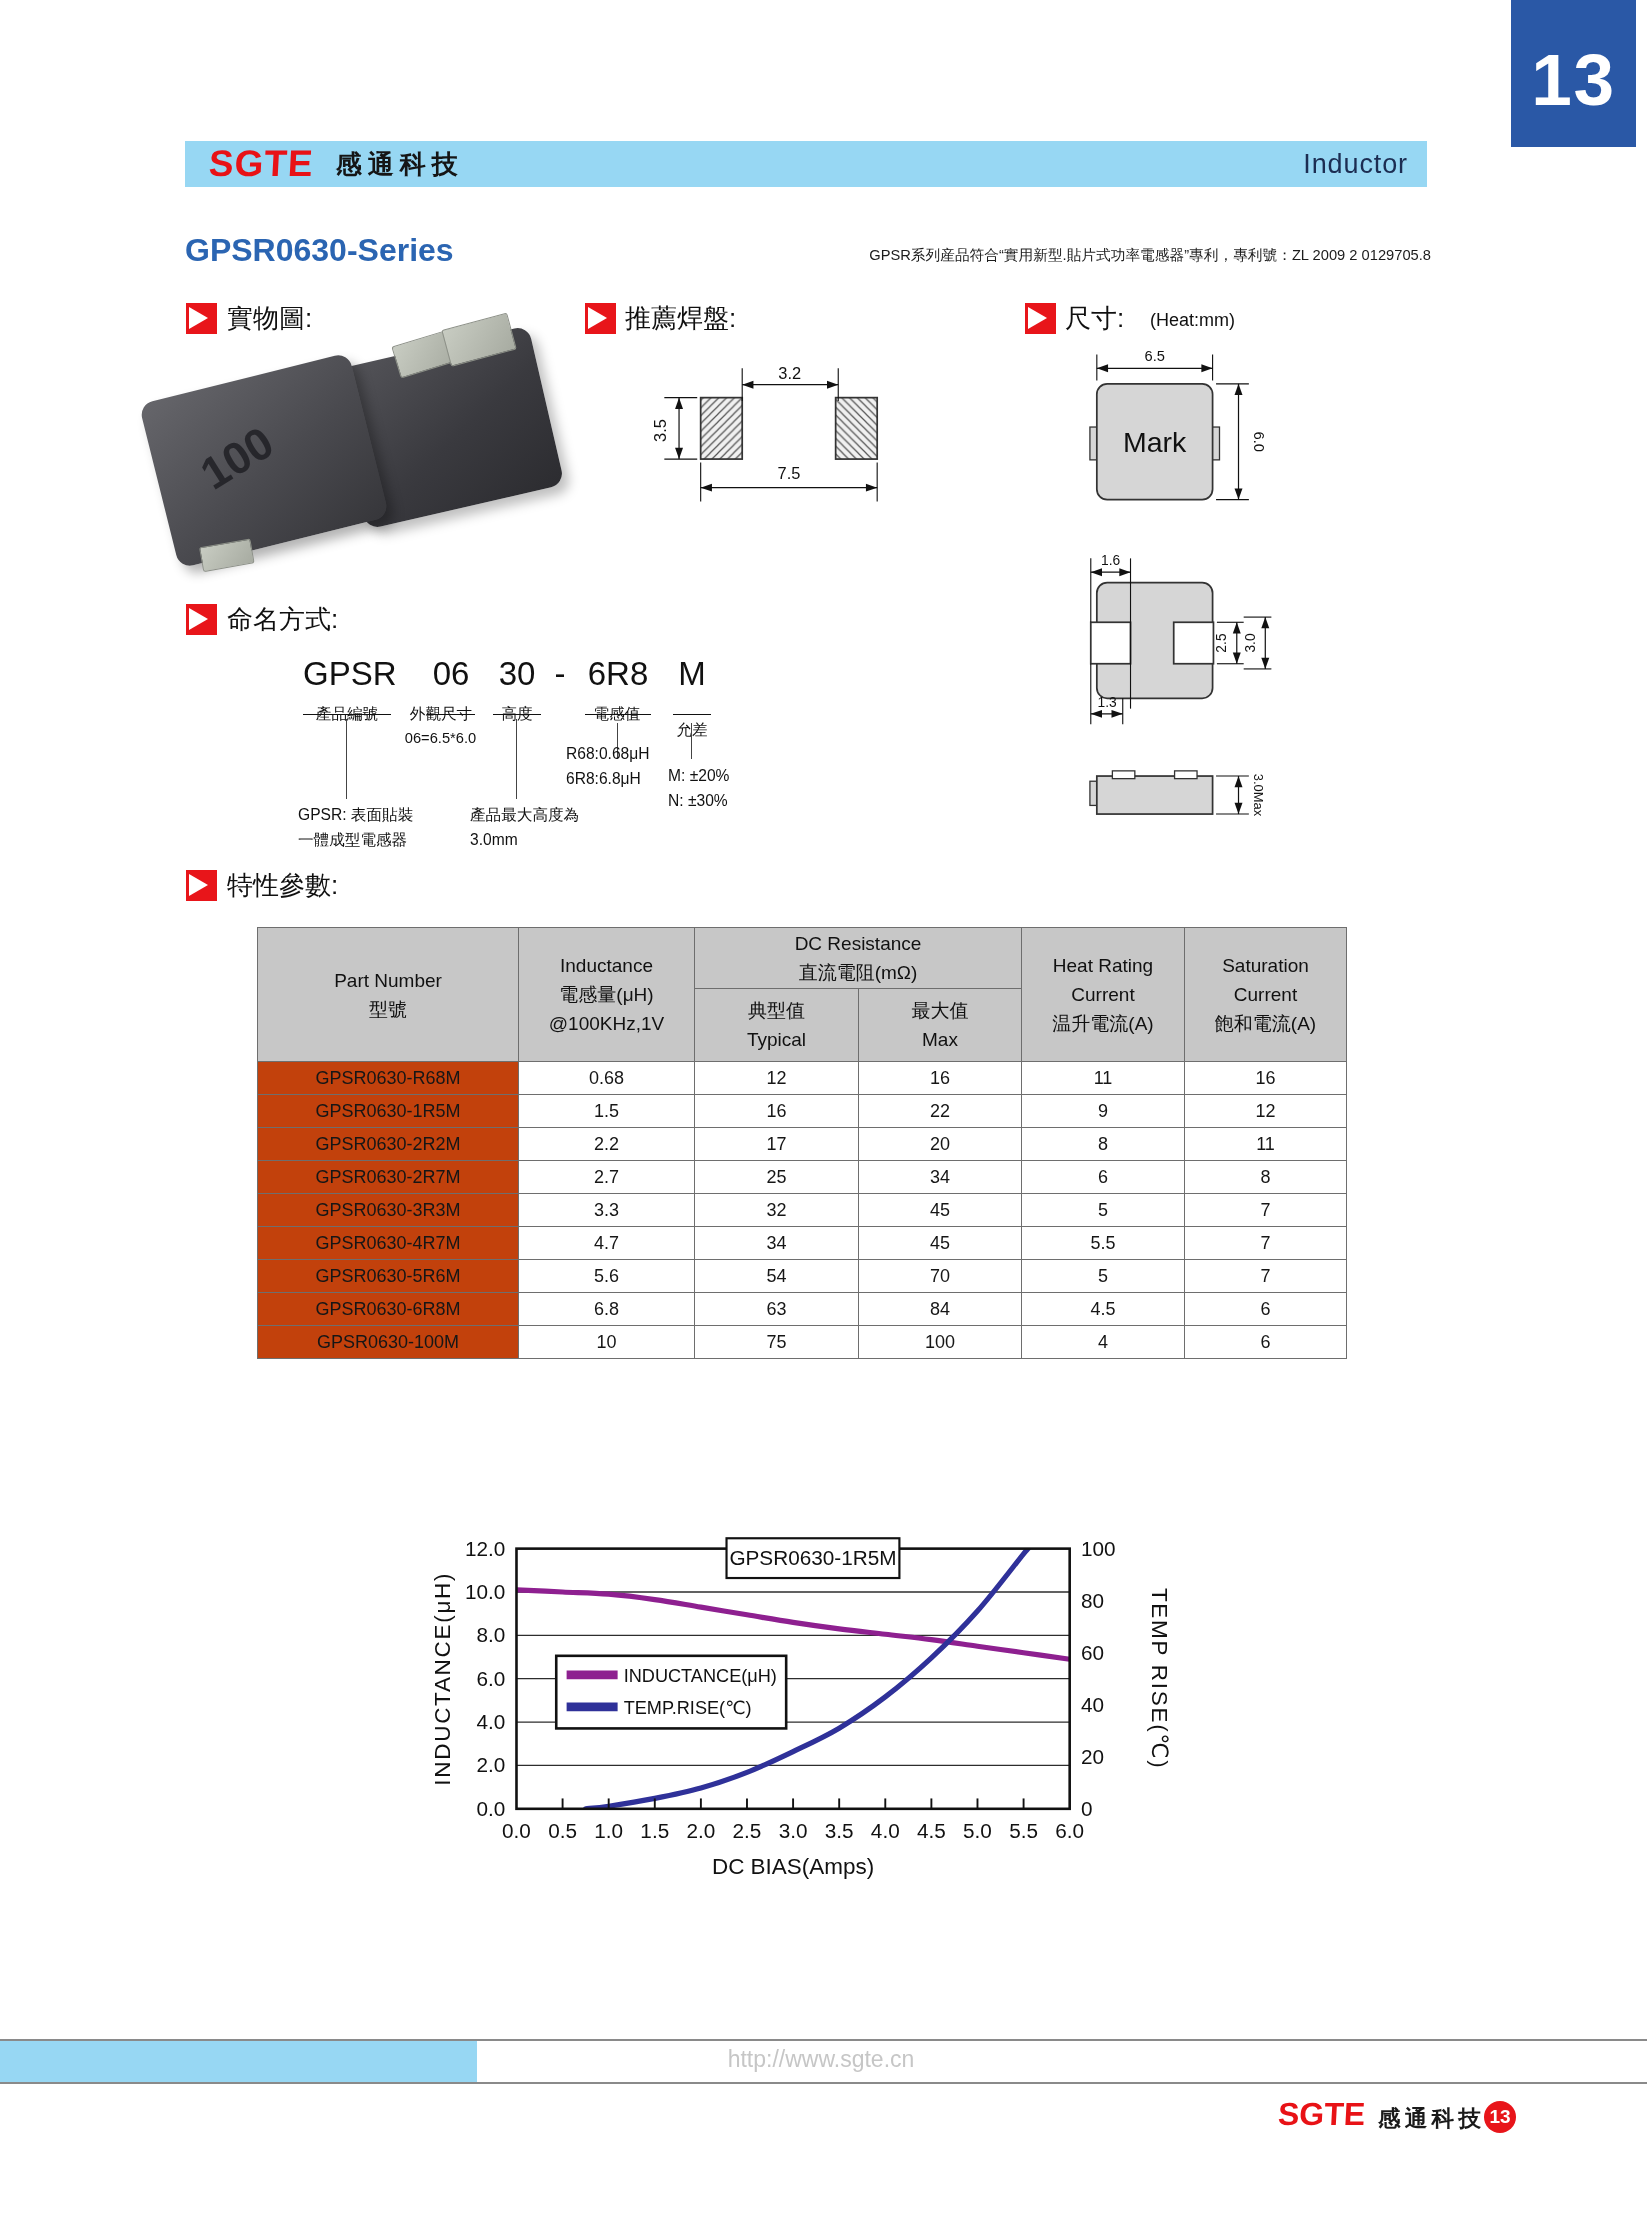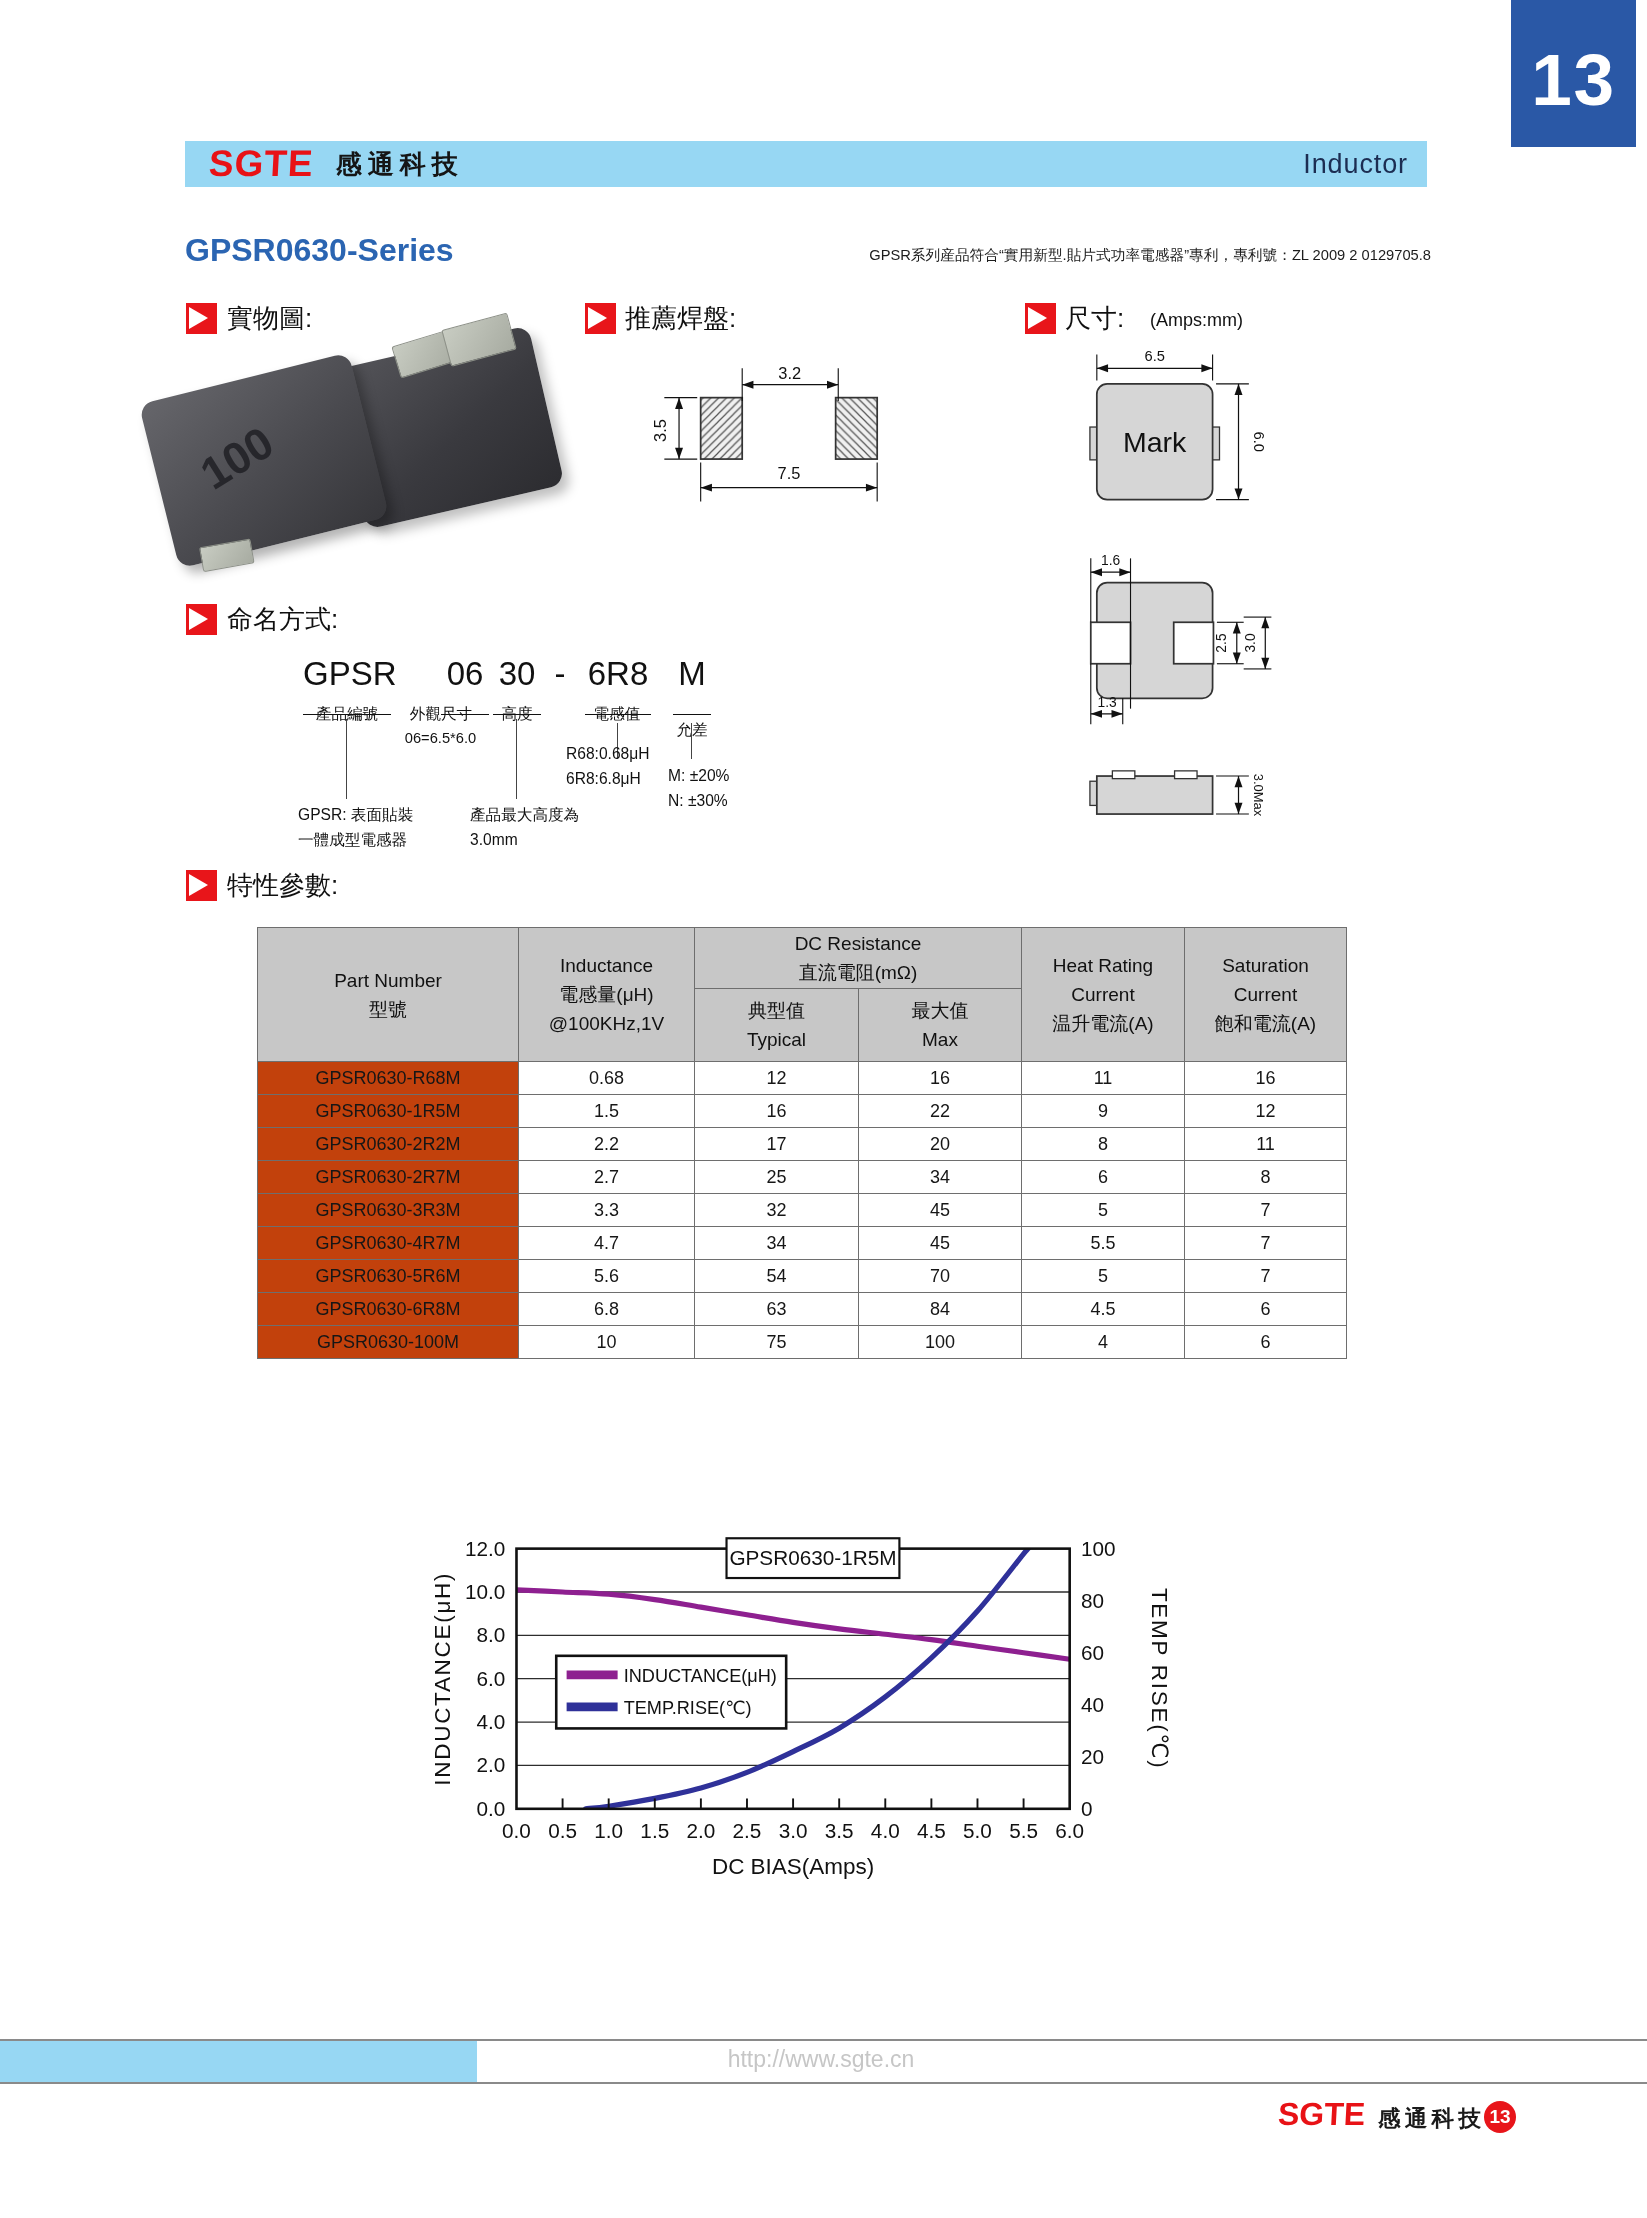--- a/index.html
+++ b/index.html
@@ -108,21 +108,21 @@
     </div>
   <div class="sec-label" style="left:227px;top:301px;">實物圖:</div>
   <div class="tri-icon" style="left:585px;top:303px;">
       <i></i>
     </div>
   <div class="sec-label" style="left:625px;top:301px;">推薦焊盤:</div>
   <div class="tri-icon" style="left:1025px;top:303px;">
       <i></i>
     </div>
   <div class="sec-label" style="left:1065px;top:301px;">尺寸:</div>
-  <div class="sec-sub" style="left:1150px;top:310px;">(Amps:mm)</div>
+  <div class="sec-sub" style="left:1150px;top:310px;">(Heat:mm)</div>
   <div class="tri-icon" style="left:186px;top:604px;">
       <i></i>
     </div>
   <div class="sec-label" style="left:227px;top:602px;">命名方式:</div>
   <div class="tri-icon" style="left:186px;top:870px;">
       <i></i>
     </div>
   <div class="sec-label" style="left:227px;top:868px;">特性參數:</div>
 
 
@@ -222,21 +222,21 @@
       <line x1="176" y1="508" x2="214" y2="508" stroke="#111" stroke-width="1.3"></line>
       <line x1="176" y1="552" x2="214" y2="552" stroke="#111" stroke-width="1.3"></line>
       <line x1="202" y1="508" x2="202" y2="552" stroke="#111" stroke-width="1.4"></line>
       <polygon points="202,508 206.6,521 197.4,521" fill="#111"></polygon>
       <polygon points="202,552 197.4,539 206.6,539" fill="#111"></polygon>
       <text x="220" y="530" font-size="15" text-anchor="middle" fill="#111" transform="rotate(90 220 530)">3.0Max</text>
     </svg>
 
   <div>
     <div class="nm-code" style="left:303px;width:88px;">GPSR</div>
-    <div class="nm-code" style="left:441px;width:48px;">06</div>
+    <div class="nm-code" style="left:427px;width:48px;">06</div>
     <div class="nm-code" style="left:493px;width:48px;">30</div>
     <div class="nm-code nm-dash" style="left:548px;width:24px;">-</div>
     <div class="nm-code" style="left:585px;width:66px;">6R8</div>
     <div class="nm-code" style="left:673px;width:38px;">M</div>
 
     <div class="nm-label" style="left:303px;width:88px;">產品編號</div>
     <div class="nm-label" style="left:398px;width:86px;">外觀尺寸</div>
     <div class="nm-label" style="left:493px;width:48px;">高度</div>
     <div class="nm-label" style="left:574px;width:86px;">電感值</div>
     <div class="nm-label" style="left:649px;width:86px;margin-top:16px;">允差</div>

